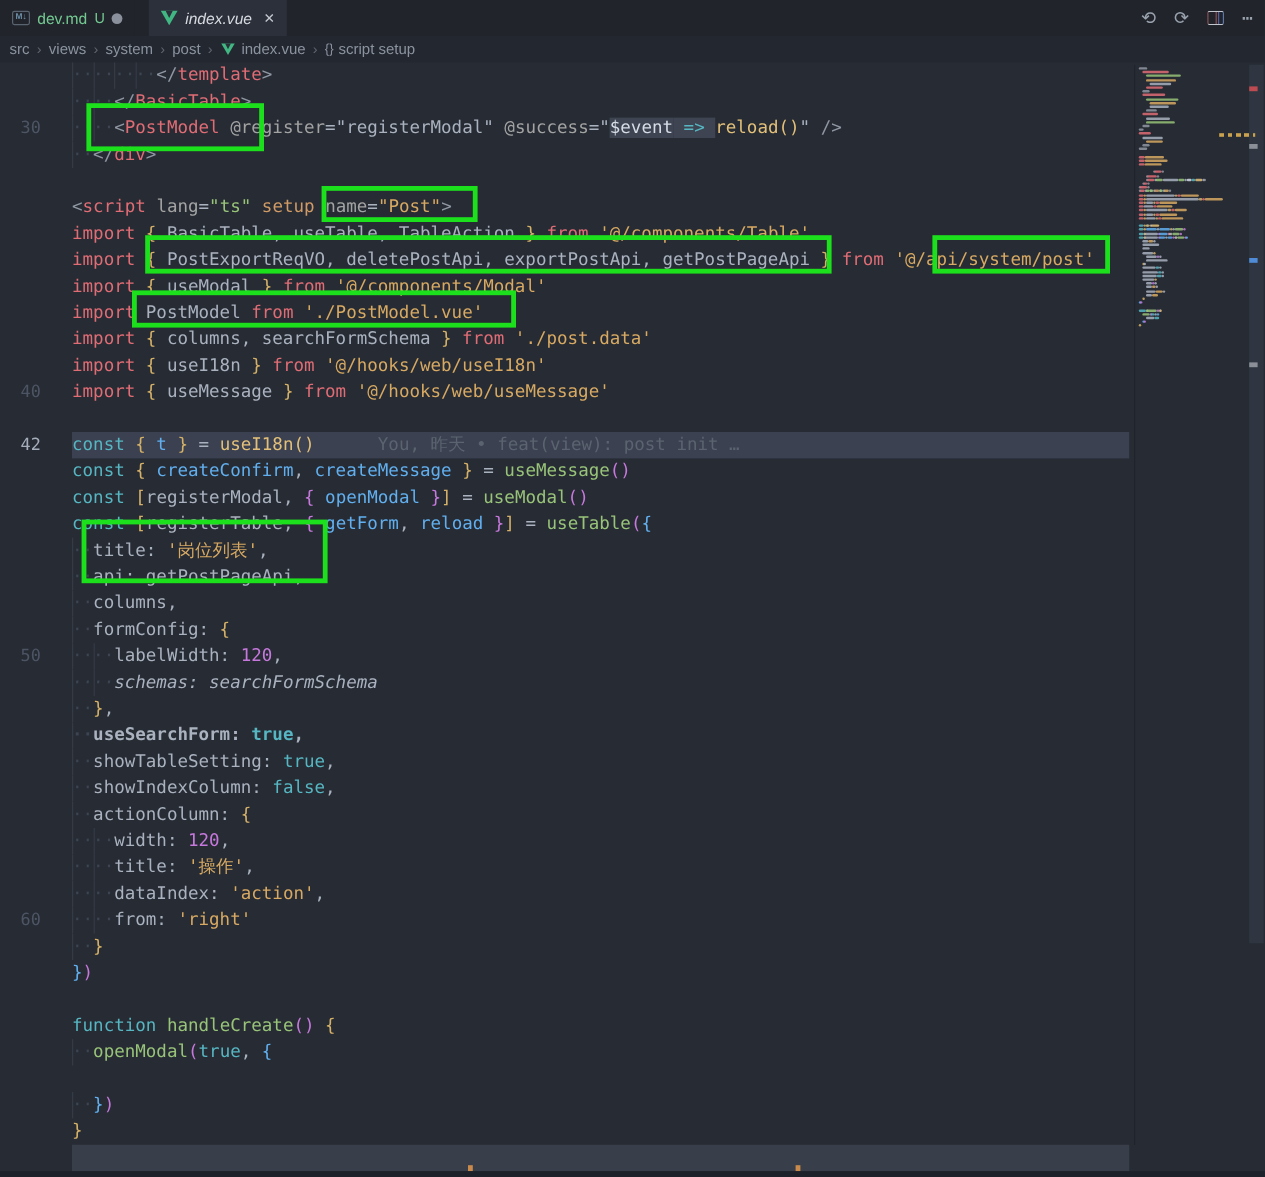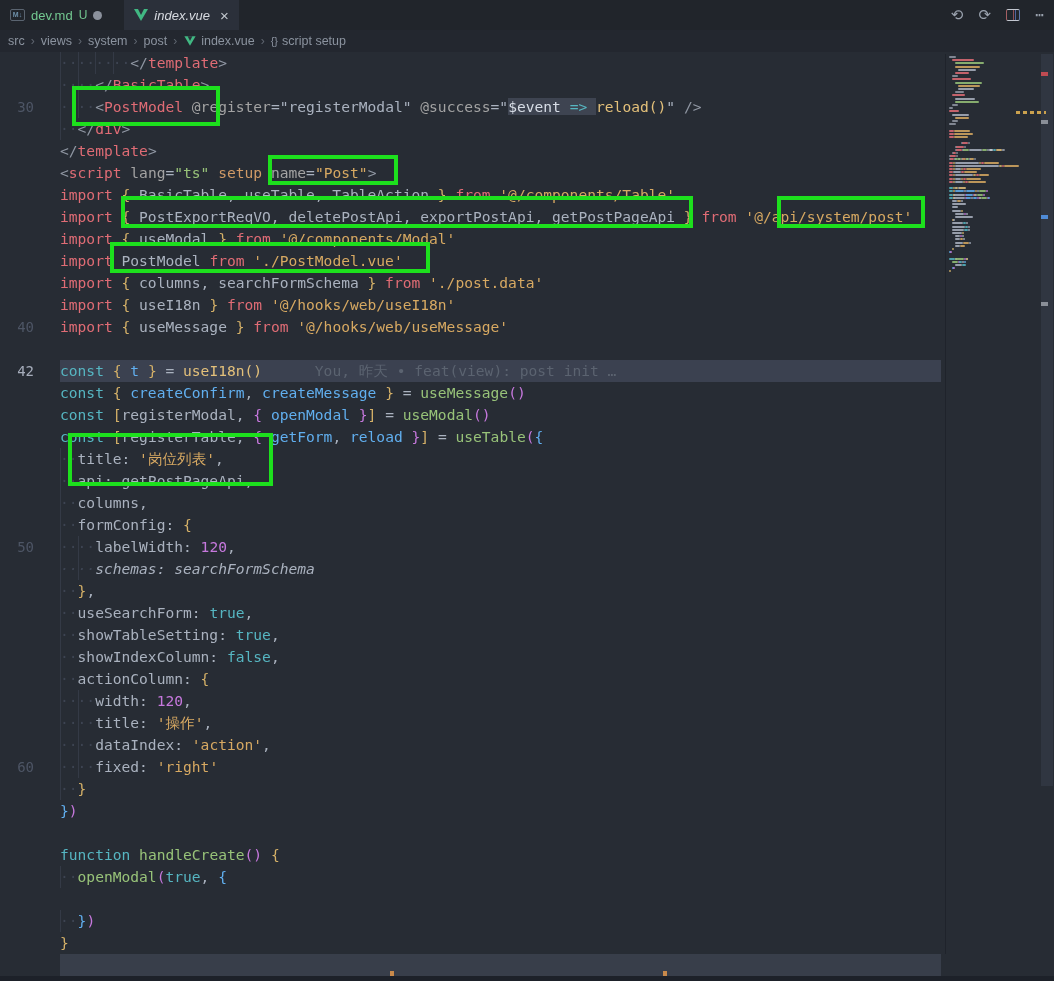--- a/index.html
+++ b/index.html
@@ -107,49 +107,48 @@
     <span class="bc-braces">{}</span>
     <span>script setup</span>
   </span>
 </div>
 
 <div class="editor" id="editor">
     <div class="row" style="top: 0px;"><span class="code"><span class="s-ws">········</span><span class="s-pun">&lt;/</span><span class="s-tag">template</span><span class="s-pun">&gt;</span></span><span class="guide" style="left: 60px;"></span><span class="guide" style="left: 77.58px;"></span><span class="guide" style="left: 95.16px;"></span><span class="guide" style="left: 112.74px;"></span></div>
     <div class="row" style="top: 22px;"><span class="code"><span class="s-ws">····</span><span class="s-pun">&lt;/</span><span class="s-tag">BasicTable</span><span class="s-pun">&gt;</span></span><span class="guide" style="left: 60px;"></span><span class="guide" style="left: 77.58px;"></span></div>
     <div class="row" style="top: 44px;"><span class="gut">30</span><span class="code"><span class="s-ws">····</span><span class="s-pun">&lt;</span><span class="s-tag">PostModel</span><span class="s-fg"> </span><span class="s-attr">@register</span><span class="s-fg">="registerModal" </span><span class="s-attr">@success</span><span class="s-fg">="</span><span class="s-whh">$event</span><span class="s-cyh"> =&gt; </span><span class="s-fn">reload()</span><span class="s-fg">"</span><span class="s-pun"> /&gt;</span></span><span class="guide" style="left: 60px;"></span><span class="guide" style="left: 77.58px;"></span></div>
     <div class="row" style="top: 66px;"><span class="code"><span class="s-ws">··</span><span class="s-pun">&lt;/</span><span class="s-tag">div</span><span class="s-pun">&gt;</span></span><span class="guide" style="left: 60px;"></span></div>
-    <div class="row" style="top: 88px;"><span class="code"><span class="s-pun">&lt;/</span><span class="s-tag">template</span><span class="s-pun">&gt;</span></span></div>
     <div class="row" style="top: 110px;"><span class="code"><span class="s-pun">&lt;</span><span class="s-tag">script</span><span class="s-fg"> </span><span class="s-attr">lang</span><span class="s-fg">=</span><span class="s-tstr">"ts"</span><span class="s-fg"> </span><span class="s-setup">setup</span><span class="s-fg"> </span><span class="s-attr">name</span><span class="s-fg">=</span><span class="s-str">"Post"</span><span class="s-pun">&gt;</span></span></div>
     <div class="row" style="top: 132px;"><span class="code"><span class="s-kw">import</span><span class="s-by"> { </span><span class="s-fg">BasicTable, useTable, TableAction</span><span class="s-by"> } </span><span class="s-kw">from</span><span class="s-str"> '@/components/Table'</span></span></div>
     <div class="row" style="top: 154px;"><span class="code"><span class="s-kw">import</span><span class="s-by"> { </span><span class="s-fg">PostExportReqVO, deletePostApi, exportPostApi, getPostPageApi</span><span class="s-by"> } </span><span class="s-kw">from</span><span class="s-str"> '@/api/system/post'</span></span></div>
     <div class="row" style="top: 176px;"><span class="code"><span class="s-kw">import</span><span class="s-by"> { </span><span class="s-fg">useModal</span><span class="s-by"> } </span><span class="s-kw">from</span><span class="s-str"> '@/components/Modal'</span></span></div>
     <div class="row" style="top: 198px;"><span class="code"><span class="s-kw">import</span><span class="s-fg"> PostModel </span><span class="s-kw">from</span><span class="s-str"> './PostModel.vue'</span></span></div>
     <div class="row" style="top: 220px;"><span class="code"><span class="s-kw">import</span><span class="s-by"> { </span><span class="s-fg">columns, searchFormSchema</span><span class="s-by"> } </span><span class="s-kw">from</span><span class="s-str"> './post.data'</span></span></div>
     <div class="row" style="top: 242px;"><span class="code"><span class="s-kw">import</span><span class="s-by"> { </span><span class="s-fg">useI18n</span><span class="s-by"> } </span><span class="s-kw">from</span><span class="s-str"> '@/hooks/web/useI18n'</span></span></div>
     <div class="row" style="top: 264px;"><span class="gut">40</span><span class="code"><span class="s-kw">import</span><span class="s-by"> { </span><span class="s-fg">useMessage</span><span class="s-by"> } </span><span class="s-kw">from</span><span class="s-str"> '@/hooks/web/useMessage'</span></span></div>
     <div class="row" style="top: 286px;"><span class="code"></span></div>
     <div class="row" style="top: 308px;"><div class="linehl"></div><span class="gut on">42</span><span class="code"><span class="s-cy">const</span><span class="s-by"> { </span><span class="s-bv">t</span><span class="s-by"> } </span><span class="s-fg">= </span><span class="s-fn">useI18n()</span><span class="s-blame">      You, 昨天 • feat(view): post init …</span></span></div>
     <div class="row" style="top: 330px;"><span class="code"><span class="s-cy">const</span><span class="s-by"> { </span><span class="s-bv">createConfirm</span><span class="s-fg">, </span><span class="s-bv">createMessage</span><span class="s-by"> } </span><span class="s-fg">= </span><span class="s-grn">useMessage</span><span class="s-bp">()</span></span></div>
     <div class="row" style="top: 352px;"><span class="code"><span class="s-cy">const</span><span class="s-fg"> </span><span class="s-by">[</span><span class="s-fg">registerModal, </span><span class="s-bp">{ </span><span class="s-bv">openModal</span><span class="s-bp"> }</span><span class="s-by">]</span><span class="s-fg"> = </span><span class="s-grn">useModal</span><span class="s-bp">()</span></span></div>
     <div class="row" style="top: 374px;"><span class="code"><span class="s-cy">const</span><span class="s-fg"> </span><span class="s-by">[</span><span class="s-fg">registerTable, </span><span class="s-bp">{ </span><span class="s-bv">getForm</span><span class="s-fg">, </span><span class="s-bv">reload</span><span class="s-bp"> }</span><span class="s-by">]</span><span class="s-fg"> = </span><span class="s-grn">useTable</span><span class="s-bp">(</span><span class="s-bb">{</span></span></div>
     <div class="row" style="top: 396px;"><span class="code"><span class="s-ws">··</span><span class="s-fg">title: </span><span class="s-str">'岗位列表'</span><span class="s-fg">,</span></span><span class="guide" style="left: 60px;"></span></div>
     <div class="row" style="top: 418px;"><span class="code"><span class="s-ws">··</span><span class="s-fg">api: getPostPageApi,</span></span><span class="guide" style="left: 60px;"></span></div>
     <div class="row" style="top: 440px;"><span class="code"><span class="s-ws">··</span><span class="s-fg">columns,</span></span><span class="guide" style="left: 60px;"></span></div>
     <div class="row" style="top: 462px;"><span class="code"><span class="s-ws">··</span><span class="s-fg">formConfig: </span><span class="s-by">{</span></span><span class="guide" style="left: 60px;"></span></div>
     <div class="row" style="top: 484px;"><span class="gut">50</span><span class="code"><span class="s-ws">····</span><span class="s-fg">labelWidth: </span><span class="s-num">120</span><span class="s-fg">,</span></span><span class="guide" style="left: 60px;"></span><span class="guide" style="left: 77.58px;"></span></div>
     <div class="row" style="top: 506px; font-style: italic;"><span class="code"><span class="s-ws">····</span><span class="s-fg">schemas: searchFormSchema</span></span><span class="guide" style="left: 60px;"></span><span class="guide" style="left: 77.58px;"></span></div>
     <div class="row" style="top: 528px;"><span class="code"><span class="s-ws">··</span><span class="s-by">}</span><span class="s-fg">,</span></span><span class="guide" style="left: 60px;"></span></div>
-    <div class="row" style="top: 550px;"><span class="code"><span class="s-ws">··</span><span class="s-fg">useSearchForm: </span><span class="s-cy">true</span><span class="s-fg">,</span></span><span class="guide" style="left: 60px;"></span></div>
+    <div class="row" style="top: 550px; font-weight: bold;"><span class="code"><span class="s-ws">··</span><span class="s-fg">useSearchForm: </span><span class="s-cy">true</span><span class="s-fg">,</span></span><span class="guide" style="left: 60px;"></span></div>
     <div class="row" style="top: 572px;"><span class="code"><span class="s-ws">··</span><span class="s-fg">showTableSetting: </span><span class="s-cy">true</span><span class="s-fg">,</span></span><span class="guide" style="left: 60px;"></span></div>
     <div class="row" style="top: 594px;"><span class="code"><span class="s-ws">··</span><span class="s-fg">showIndexColumn: </span><span class="s-cy">false</span><span class="s-fg">,</span></span><span class="guide" style="left: 60px;"></span></div>
     <div class="row" style="top: 616px;"><span class="code"><span class="s-ws">··</span><span class="s-fg">actionColumn: </span><span class="s-by">{</span></span><span class="guide" style="left: 60px;"></span></div>
     <div class="row" style="top: 638px;"><span class="code"><span class="s-ws">····</span><span class="s-fg">width: </span><span class="s-num">120</span><span class="s-fg">,</span></span><span class="guide" style="left: 60px;"></span><span class="guide" style="left: 77.58px;"></span></div>
     <div class="row" style="top: 660px;"><span class="code"><span class="s-ws">····</span><span class="s-fg">title: </span><span class="s-str">'操作'</span><span class="s-fg">,</span></span><span class="guide" style="left: 60px;"></span><span class="guide" style="left: 77.58px;"></span></div>
     <div class="row" style="top: 682px;"><span class="code"><span class="s-ws">····</span><span class="s-fg">dataIndex: </span><span class="s-str">'action'</span><span class="s-fg">,</span></span><span class="guide" style="left: 60px;"></span><span class="guide" style="left: 77.58px;"></span></div>
-    <div class="row" style="top: 704px;"><span class="gut">60</span><span class="code"><span class="s-ws">····</span><span class="s-fg">fixed: </span><span class="s-str">'right'</span></span><span class="guide" style="left: 60px;"></span><span class="guide" style="left: 77.58px;"></span></div>
+    <div class="row" style="top: 704px;"><span class="gut">60</span><span class="code"><span class="s-ws">····</span><span class="s-fg">from: </span><span class="s-str">'right'</span></span><span class="guide" style="left: 60px;"></span><span class="guide" style="left: 77.58px;"></span></div>
     <div class="row" style="top: 726px;"><span class="code"><span class="s-ws">··</span><span class="s-by">}</span></span><span class="guide" style="left: 60px;"></span></div>
     <div class="row" style="top: 748px;"><span class="code"><span class="s-bb">}</span><span class="s-bp">)</span></span></div>
     <div class="row" style="top: 770px;"><span class="code"></span></div>
     <div class="row" style="top: 792px;"><span class="code"><span class="s-cy">function</span><span class="s-fg"> </span><span class="s-grn">handleCreate</span><span class="s-bp">()</span><span class="s-fg"> </span><span class="s-by">{</span></span></div>
     <div class="row" style="top: 814px;"><span class="code"><span class="s-ws">··</span><span class="s-grn">openModal</span><span class="s-bp">(</span><span class="s-cy">true</span><span class="s-fg">, </span><span class="s-bb">{</span></span><span class="guide" style="left: 60px;"></span></div>
     <div class="row" style="top: 858px;"><span class="code"><span class="s-ws">··</span><span class="s-bb">}</span><span class="s-bp">)</span></span><span class="guide" style="left: 60px;"></span></div>
     <div class="row" style="top: 880px;"><span class="code"><span class="s-by">}</span></span></div>
     <div class="row" style="top: 902px;"><div class="linehl" style="background: rgb(56, 62, 74);"></div><div class="tip" style="left: 390px; top: 17px;"></div><div class="tip" style="left: 663px; top: 17px;"></div><span class="code"></span></div>
   </div>
 

